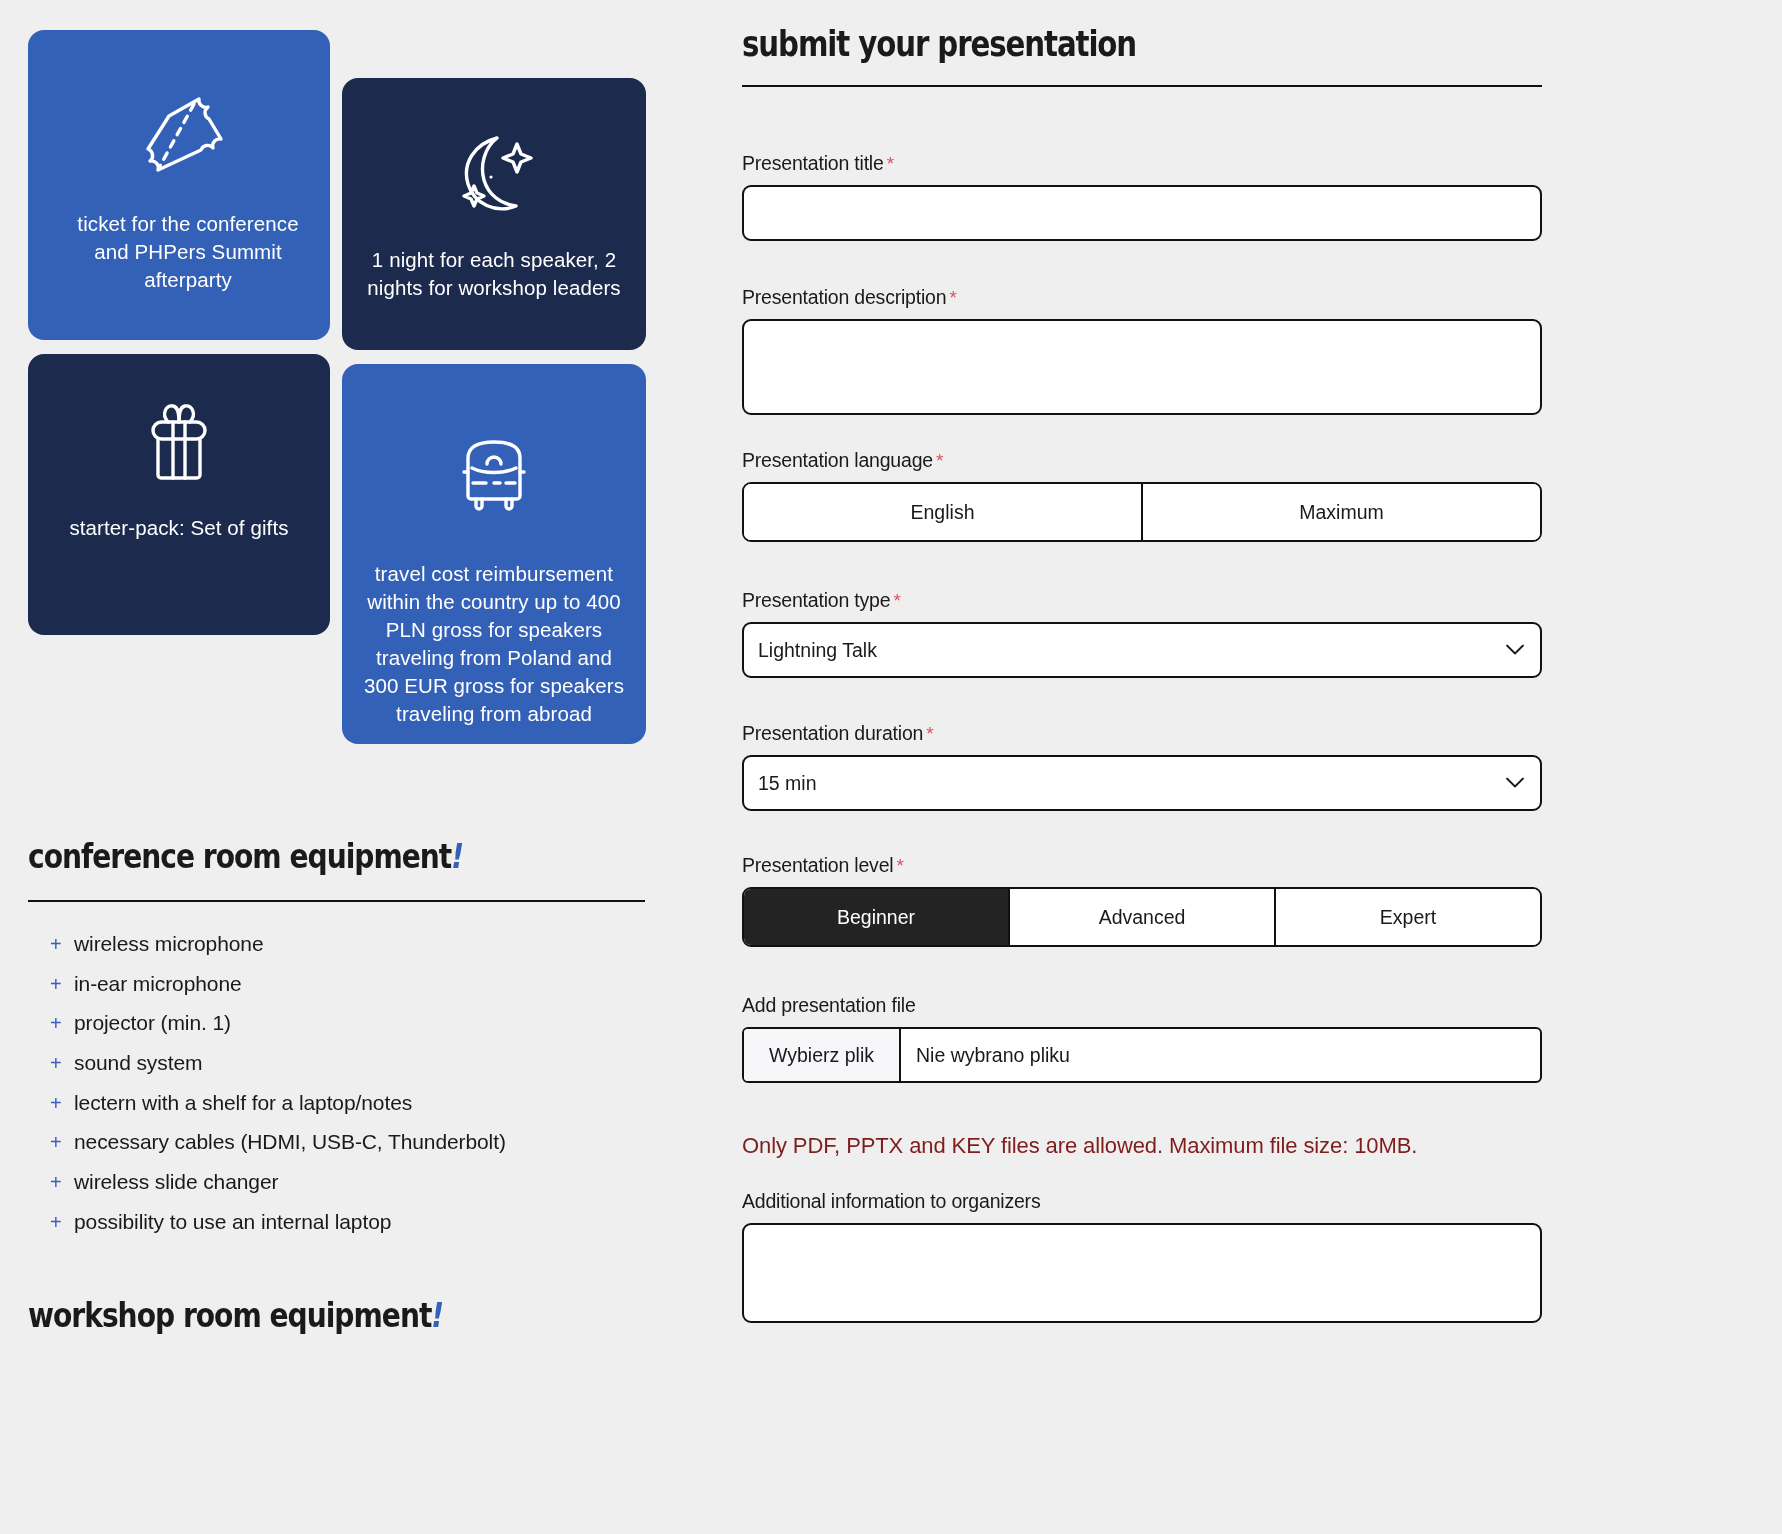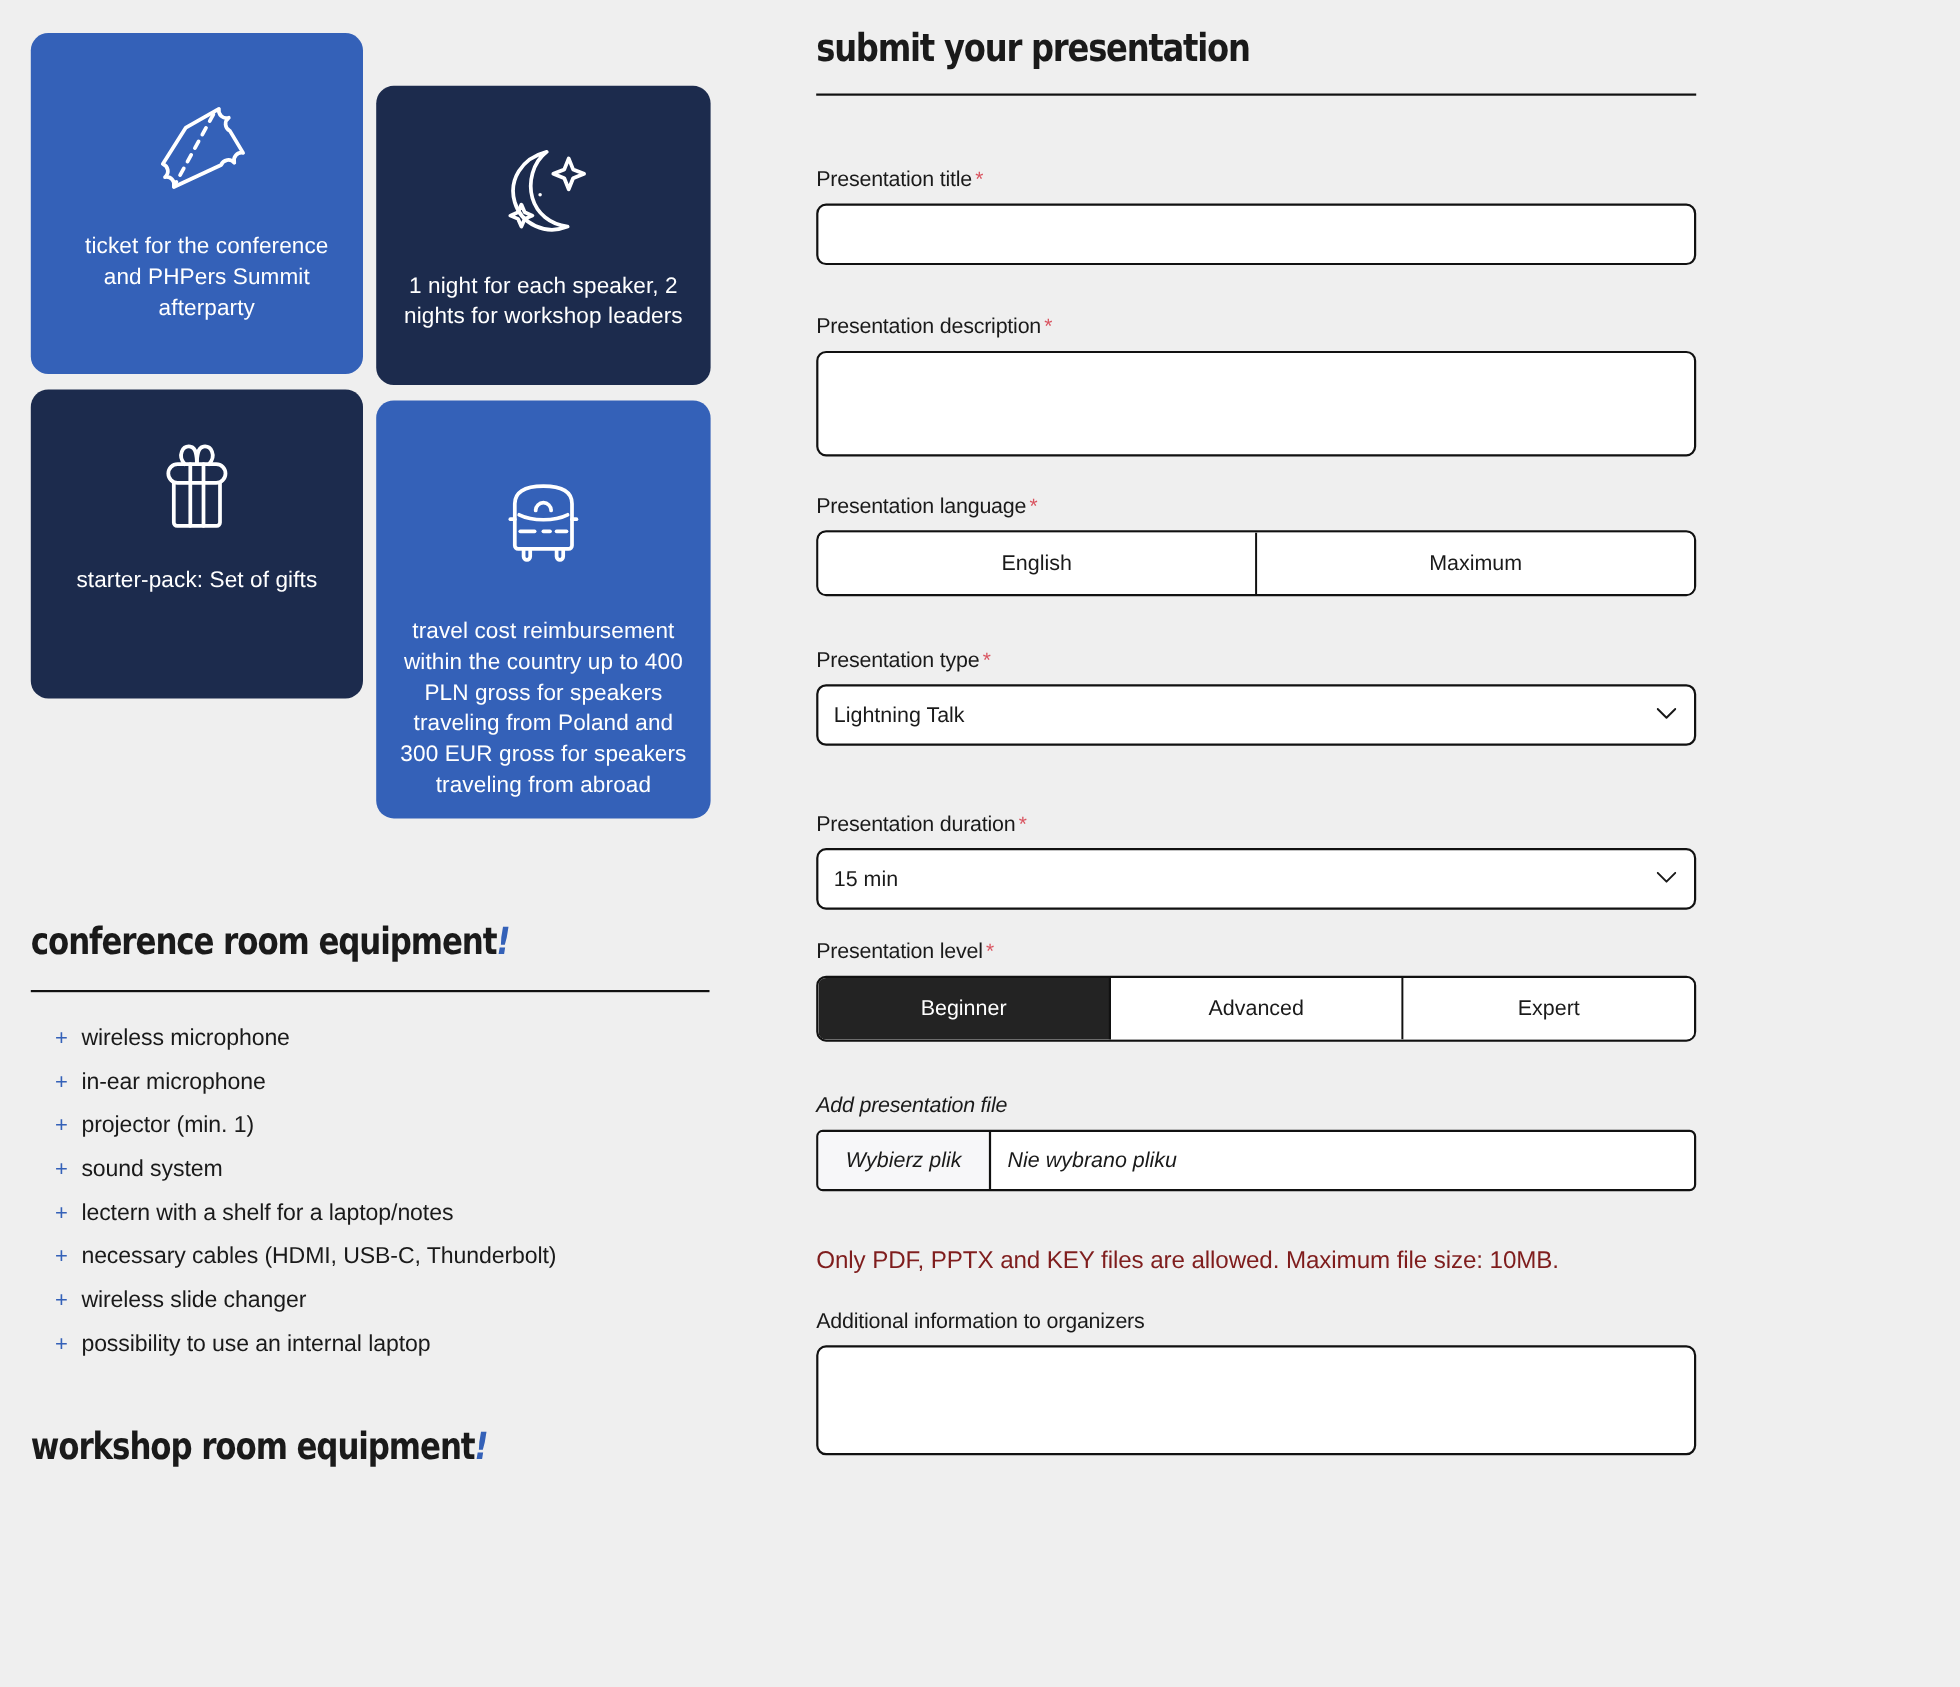--- a/index.html
+++ b/index.html
@@ -254,23 +254,23 @@
     font-size: 22px;
     color: #7f1d1d;
     letter-spacing: -0.1px;
   }
 
   
   #f-title   { top: 152px; }
   #f-desc    { top: 286px; }
   #f-lang    { top: 449px; }
   #f-type    { top: 589px; }
-  #f-dur     { top: 722px; margin-top: 16px; }
+  #f-dur     { top: 722px; }
   #f-level   { top: 854px; }
-  #f-file    { top: 994px; font-style: italic; }
+  #f-file    { top: 994px; }
   #f-hint    { top: 1133px; }
   #f-addl    { top: 1190px; }
 </style>
 </head>
 <body>
 
 <div class="page">
 
   <div class="left-col">
 

